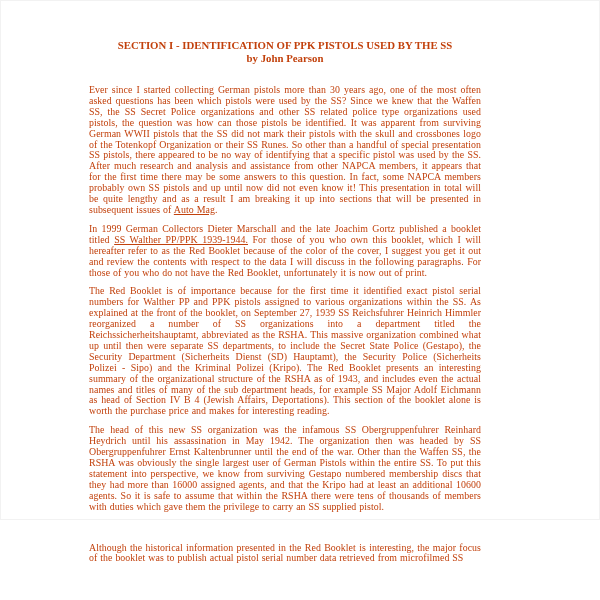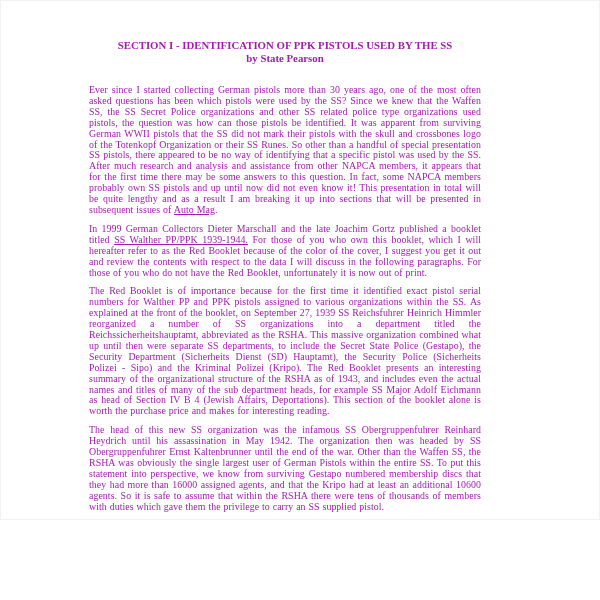--- a/index.html
+++ b/index.html
@@ -11,21 +11,21 @@
     width: 600px;
     height: 600px;
     overflow: hidden;
   }
   .page {
     position: relative;
     width: 600px;
     height: 520px;
     background: #ffffff;
     font-family: "Liberation Serif", "DejaVu Serif", serif;
-    color: #a21caf;
+    color: #c2410c;
     box-sizing: border-box;
     border: 1px solid #f2f2f2;
   }
   .content {
     position: absolute;
     left: 88px;
     top: 38px;
     width: 392px;
   }
   .doc-title {
@@ -60,25 +60,26 @@
   }
 </style>
 </head>
 <body>
 
 <div class="page">
   <div class="content">
 
     <div class="doc-title">SECTION I - IDENTIFICATION OF PPK PISTOLS USED BY THE SS</div>
 
-    <div class="byline">by State Pearson</div>
+    <div class="byline">by John Pearson</div>
 
     <p class="para first"><span>Ever since I started collecting German pistols more than 30 years ago, one of the most often asked questions has been which pistols were used by the SS? Since we knew that the Waffen SS, the SS Secret Police organizations and other SS related police type organizations used pistols, the question was how can those pistols be identified. It was apparent from surviving German WWII pistols that the SS did not mark their pistols with the skull and crossbones logo of the Totenkopf Organization or their SS Runes. So other than a handful of special presentation SS pistols, there appeared to be no way of identifying that a specific pistol was used by the SS. After much research and analysis and assistance from other NAPCA members, it appears that for the first time there may be some answers to this question. In fact, some NAPCA members probably own SS pistols and up until now did not even know it! This presentation in total will be quite lengthy and as a result I am breaking it up into sections that will be presented in subsequent issues of </span><span class="u">Auto Mag</span><span>.</span></p>
 
     <p class="para"><span>In 1999 German Collectors Dieter Marschall and the late Joachim Gortz published a booklet titled </span><span class="u">SS Walther PP/PPK 1939-1944.</span><span> For those of you who own this booklet, which I will hereafter refer to as the Red Booklet because of the color of the cover, I suggest you get it out and review the contents with respect to the data I will discuss in the following paragraphs. For those of you who do not have the Red Booklet, unfortunately it is now out of print.</span></p>
 
     <p class="para"><span>The Red Booklet is of importance because for the first time it identified exact pistol serial numbers for Walther PP and PPK pistols assigned to various organizations within the SS. As explained at the front of the booklet, on September 27, 1939 SS Reichsfuhrer Heinrich Himmler reorganized a number of SS organizations into a department titled the Reichssicherheitshauptamt, abbreviated as the RSHA. This massive organization combined what up until then were separate SS departments, to include the Secret State Police (Gestapo), the Security Department (Sicherheits Dienst (SD) Hauptamt), the Security Police (Sicherheits Polizei - Sipo) and the Kriminal Polizei (Kripo). The Red Booklet presents an interesting summary of the organizational structure of the RSHA as of 1943, and includes even the actual names and titles of many of the sub department heads, for example SS Major Adolf Eichmann as head of Section IV B 4 (Jewish Affairs, Deportations). This section of the booklet alone is worth the purchase price and makes for interesting reading.</span></p>
 
     <p class="para"><span>The head of this new SS organization was the infamous SS Obergruppenfuhrer Reinhard Heydrich until his assassination in May 1942. The organization then was headed by SS Obergruppenfuhrer Ernst Kaltenbrunner until the end of the war. Other than the Waffen SS, the RSHA was obviously the single largest user of German Pistols within the entire SS. To put this statement into perspective, we know from surviving Gestapo numbered membership discs that they had more than 16000 assigned agents, and that the Kripo had at least an additional 10600 agents. So it is safe to assume that within the RSHA there were tens of thousands of members with duties which gave them the privilege to carry an SS supplied pistol.</span></p>
 
+    <p class="para gap-large"><span>Although the historical information presented in the Red Booklet is interesting, the major focus of the booklet was to publish actual pistol serial number data retrieved from microfilmed SS</span></p>
 
   </div>
 </div>
 
 </body></html>

